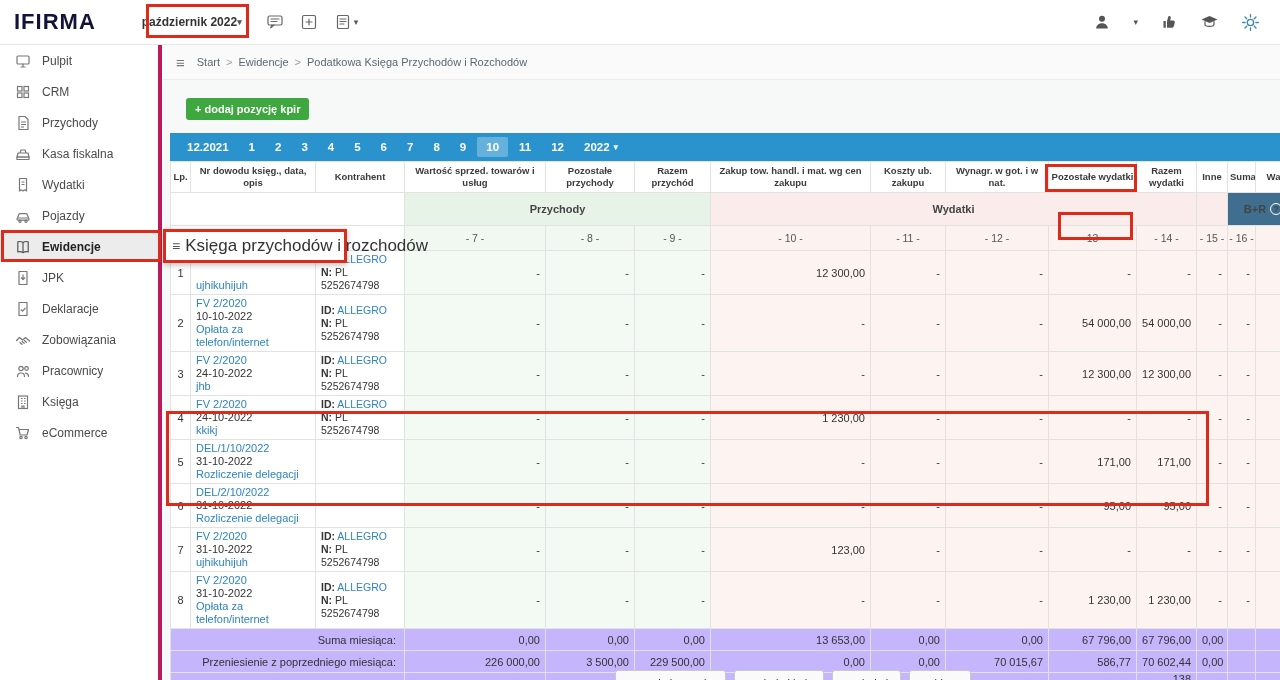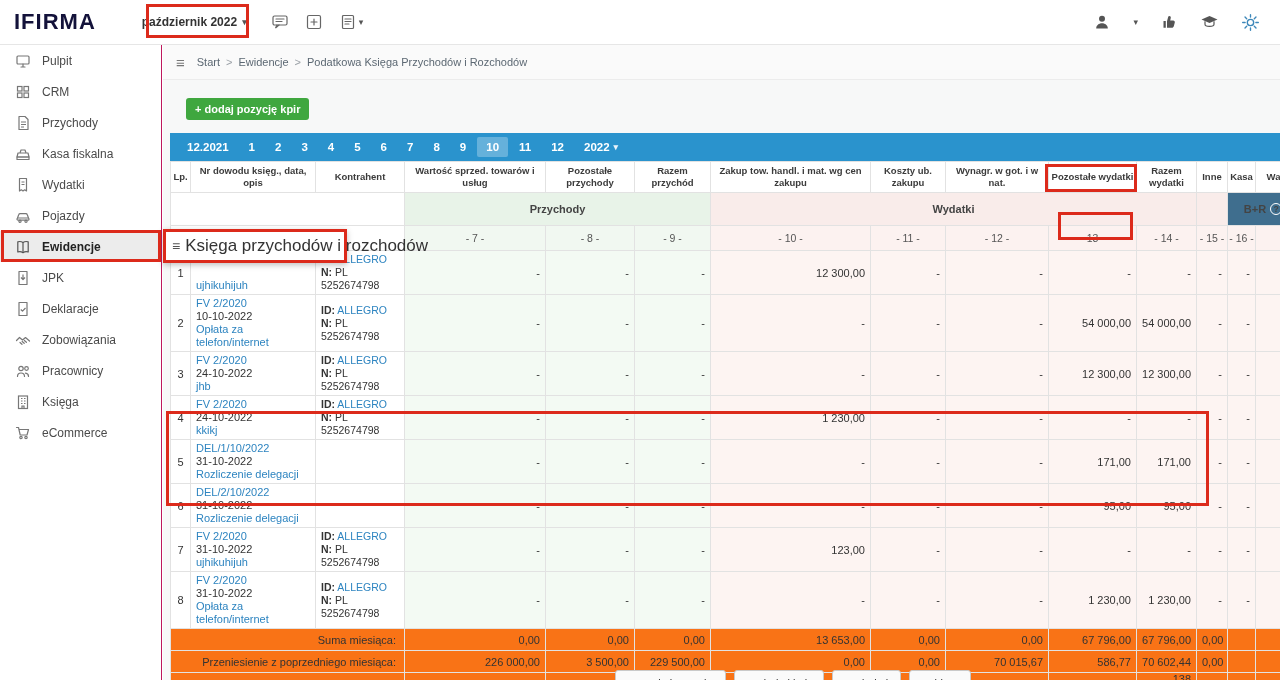--- a/index.html
+++ b/index.html
@@ -2,29 +2,29 @@
 <html><head>
 <meta charset="utf-8">
 <style>
   *{margin:0;padding:0;box-sizing:border-box}
   html,body{width:1280px;height:680px;overflow:hidden}
   body{font-family:"Liberation Sans",sans-serif;font-size:12px;color:#333;background:#fff;position:relative}
 
   
   .topbar{position:absolute;left:0;top:0;right:0;height:45px;background:#fff;border-bottom:1px solid #e6e6e6;display:flex;align-items:center;z-index:30}
   .logo{font-size:22px;font-weight:bold;color:#13123a;letter-spacing:1px;padding:0 38px 0 14px;cursor:pointer}
-  .month-sel{display:flex;align-items:center;gap:5px;font-weight:bold;color:#333;cursor:pointer;padding:6px 8px}
+  .month-sel{display:flex;align-items:center;font-weight:bold;color:#333;cursor:pointer;padding:6px 8px}
   .caret{font-size:9px;color:#555}
   .tb-icons{display:flex;align-items:center;gap:16px;margin-left:16px}
   .tb-ic{display:flex;align-items:center;gap:2px;cursor:pointer}
   .tb-spacer{flex:1}
   .tb-right{display:flex;align-items:center;gap:22px;padding-right:20px}
 
   
-  .sidebar{position:absolute;left:0;top:45px;width:162px;bottom:0;background:#fff;border-right:1px solid #be185d;z-index:20}
+  .sidebar{position:absolute;left:0;top:45px;width:162px;bottom:0;background:#fff;border-right:4px solid #be185d;z-index:20}
   .side-item{display:flex;align-items:center;gap:11px;height:31px;padding:0 15px;color:#4a4a4a;cursor:pointer;font-size:12px}
   .side-item.active{background:#ececec;color:#222;font-weight:bold}
   .sicon{width:16px;height:16px;display:inline-flex;flex:none}
 
   
   .main{position:absolute;left:163px;top:45px;right:0;bottom:0;background:#f7f8f8;overflow:hidden}
   .crumbbar{position:absolute;left:0;top:0;right:0;height:35px;background:#fafafa;border-bottom:1px solid #ececec;display:flex;align-items:center;padding-left:13px;gap:12px}
   .crumb-ham{color:#777;font-size:15px;cursor:pointer}
   .breadcrumb{display:flex;gap:6px;color:#5c6873;font-size:11px;align-items:center}
   .crumb-link{cursor:pointer}
@@ -57,21 +57,21 @@
   .c-lp{text-align:center;color:#333}
   .c-doc,.c-ctr{padding:2px 5px}
   .docline{display:block;min-height:13px;line-height:13px;font-size:11px}
   a.link{color:#2d84c0;text-decoration:none;cursor:pointer}
   .docdate{color:#333}
   .c-ctr .docline{font-size:10.5px}
   .c-ctr b{color:#333}
   .v{text-align:right;padding:0 5px;color:#333;font-size:11px}
   .v.g{background:#f3faf3}
   .v.p{background:#fdf4f2}
-  .srow td{height:22px;background:#f97316}
+  .srow td{height:22px;background:#c4b5fd}
   .srow:first-of-type td{border-top:1px solid #cfcfcf}
   .s-label{text-align:right;padding-right:8px;color:#333;font-size:11px}
 
   
   .footbtns{position:absolute;left:350px;top:625px;width:560px;display:flex;gap:8px;justify-content:center}
   .fbtn{height:26px;background:#fafafa;border:1px solid #c9c9c9;border-radius:3px;font-size:11px;color:#333;padding:0 12px;cursor:pointer;font-family:"Liberation Sans",sans-serif}
 
   
   .popup{position:absolute;left:163px;top:229px;width:184px;height:34px;border:3px solid #dc2a1b;background:#fff;box-shadow:0 2px 6px rgba(0,0,0,.25);display:flex;align-items:center;gap:5px;padding:0 6px;z-index:65;cursor:pointer}
   .popup .ham{color:#555;font-size:14px}
@@ -335,21 +335,21 @@
           <th>Kontrahent</th>
           <th>Wartość sprzed. towarów i usług</th>
           <th>Pozostałe przychody</th>
           <th>Razem przychód</th>
           <th>Zakup tow. handl. i mat. wg cen zakupu</th>
           <th>Koszty ub. zakupu</th>
           <th>Wynagr. w got. i w nat.</th>
           <th>Pozostałe wydatki</th>
           <th>Razem wydatki</th>
           <th>Inne</th>
-          <th>Kasa</th>
+          <th>Suma</th>
           <th>Wart</th>
         </tr>
         <tr class="h-groups">
           <th colspan="3" class="g-blank"></th>
           <th colspan="3" class="g-green">Przychody</th>
           <th colspan="5" class="g-pink">Wydatki</th>
           <th class="g-pink"></th>
           <th colspan="2" class="g-br"><span>B+R</span><span class="qmark">?</span></th>
         </tr>
         <tr class="h-nums">

